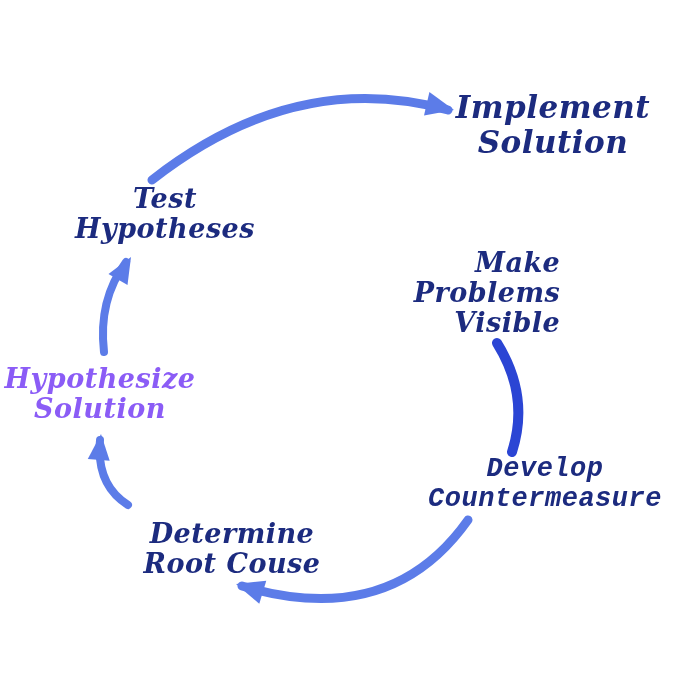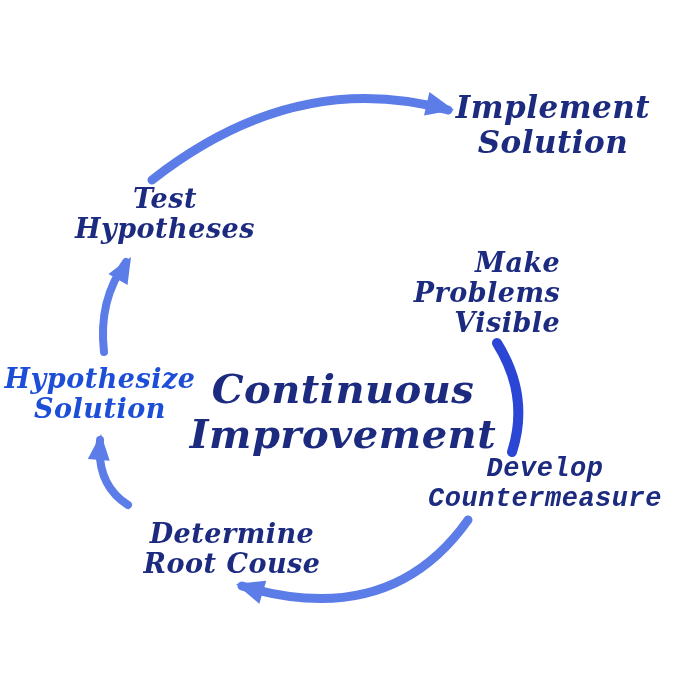--- a/index.html
+++ b/index.html
@@ -55,34 +55,32 @@
 
     <path d="M 128 505 Q 96 485 100 440" fill="none" stroke-width="8" stroke-linecap="round" stroke="#5c7ce8"></path>
     <path d="M0,0 L-26,-11 L-26,11 Z" transform="translate(101,434) rotate(-85)" fill="#5c7ce8"></path>
 
     <path d="M 468 520 Q 390 630 242 586" fill="none" stroke-width="9" stroke-linecap="round" stroke="#5c7ce8"></path>
     <path d="M0,0 L-28,-12 L-28,12 Z" transform="translate(236,584) rotate(197)" fill="#5c7ce8"></path>
 
     <path d="M 497 343 Q 530 396 512 452" fill="none" stroke-width="10" stroke-linecap="round" stroke="#2b45d4"></path>
   </svg>
 
-  <div class="label title" style="left: 343px; top: 412px; color: rgb(28, 43, 127);">Continuous
-Improvement</div>
 
   <div class="label step-lg" style="left: 553px; top: 125px; color: rgb(28, 43, 127);">Implement
 Solution</div>
 
   <div class="label step" style="left: 165px; top: 214px; color: rgb(28, 43, 127);">Test
 Hypotheses</div>
 
   <div class="label step" style="left: 487px; top: 293px; color: rgb(28, 43, 127); text-align: right;">Make
 Problems
 Visible</div>
 
-  <div class="label step" style="left: 100px; top: 394px; color: #1d4ed8;">Hypothesize
+  <div class="label step" style="left: 100px; top: 394px; color: #8b5cf6;">Hypothesize
 Solution</div>
 
   <div class="label step" style="left: 545px; top: 484px; color: rgb(28, 43, 127); font-family: Liberation Mono, monospace;">Develop
 Countermeasure</div>
 
   <div class="label step" style="left: 187px; top: 549px; color: rgb(28, 43, 127); margin-left: 45px;">Determine
 Root Couse</div>
 
 </div>
 

